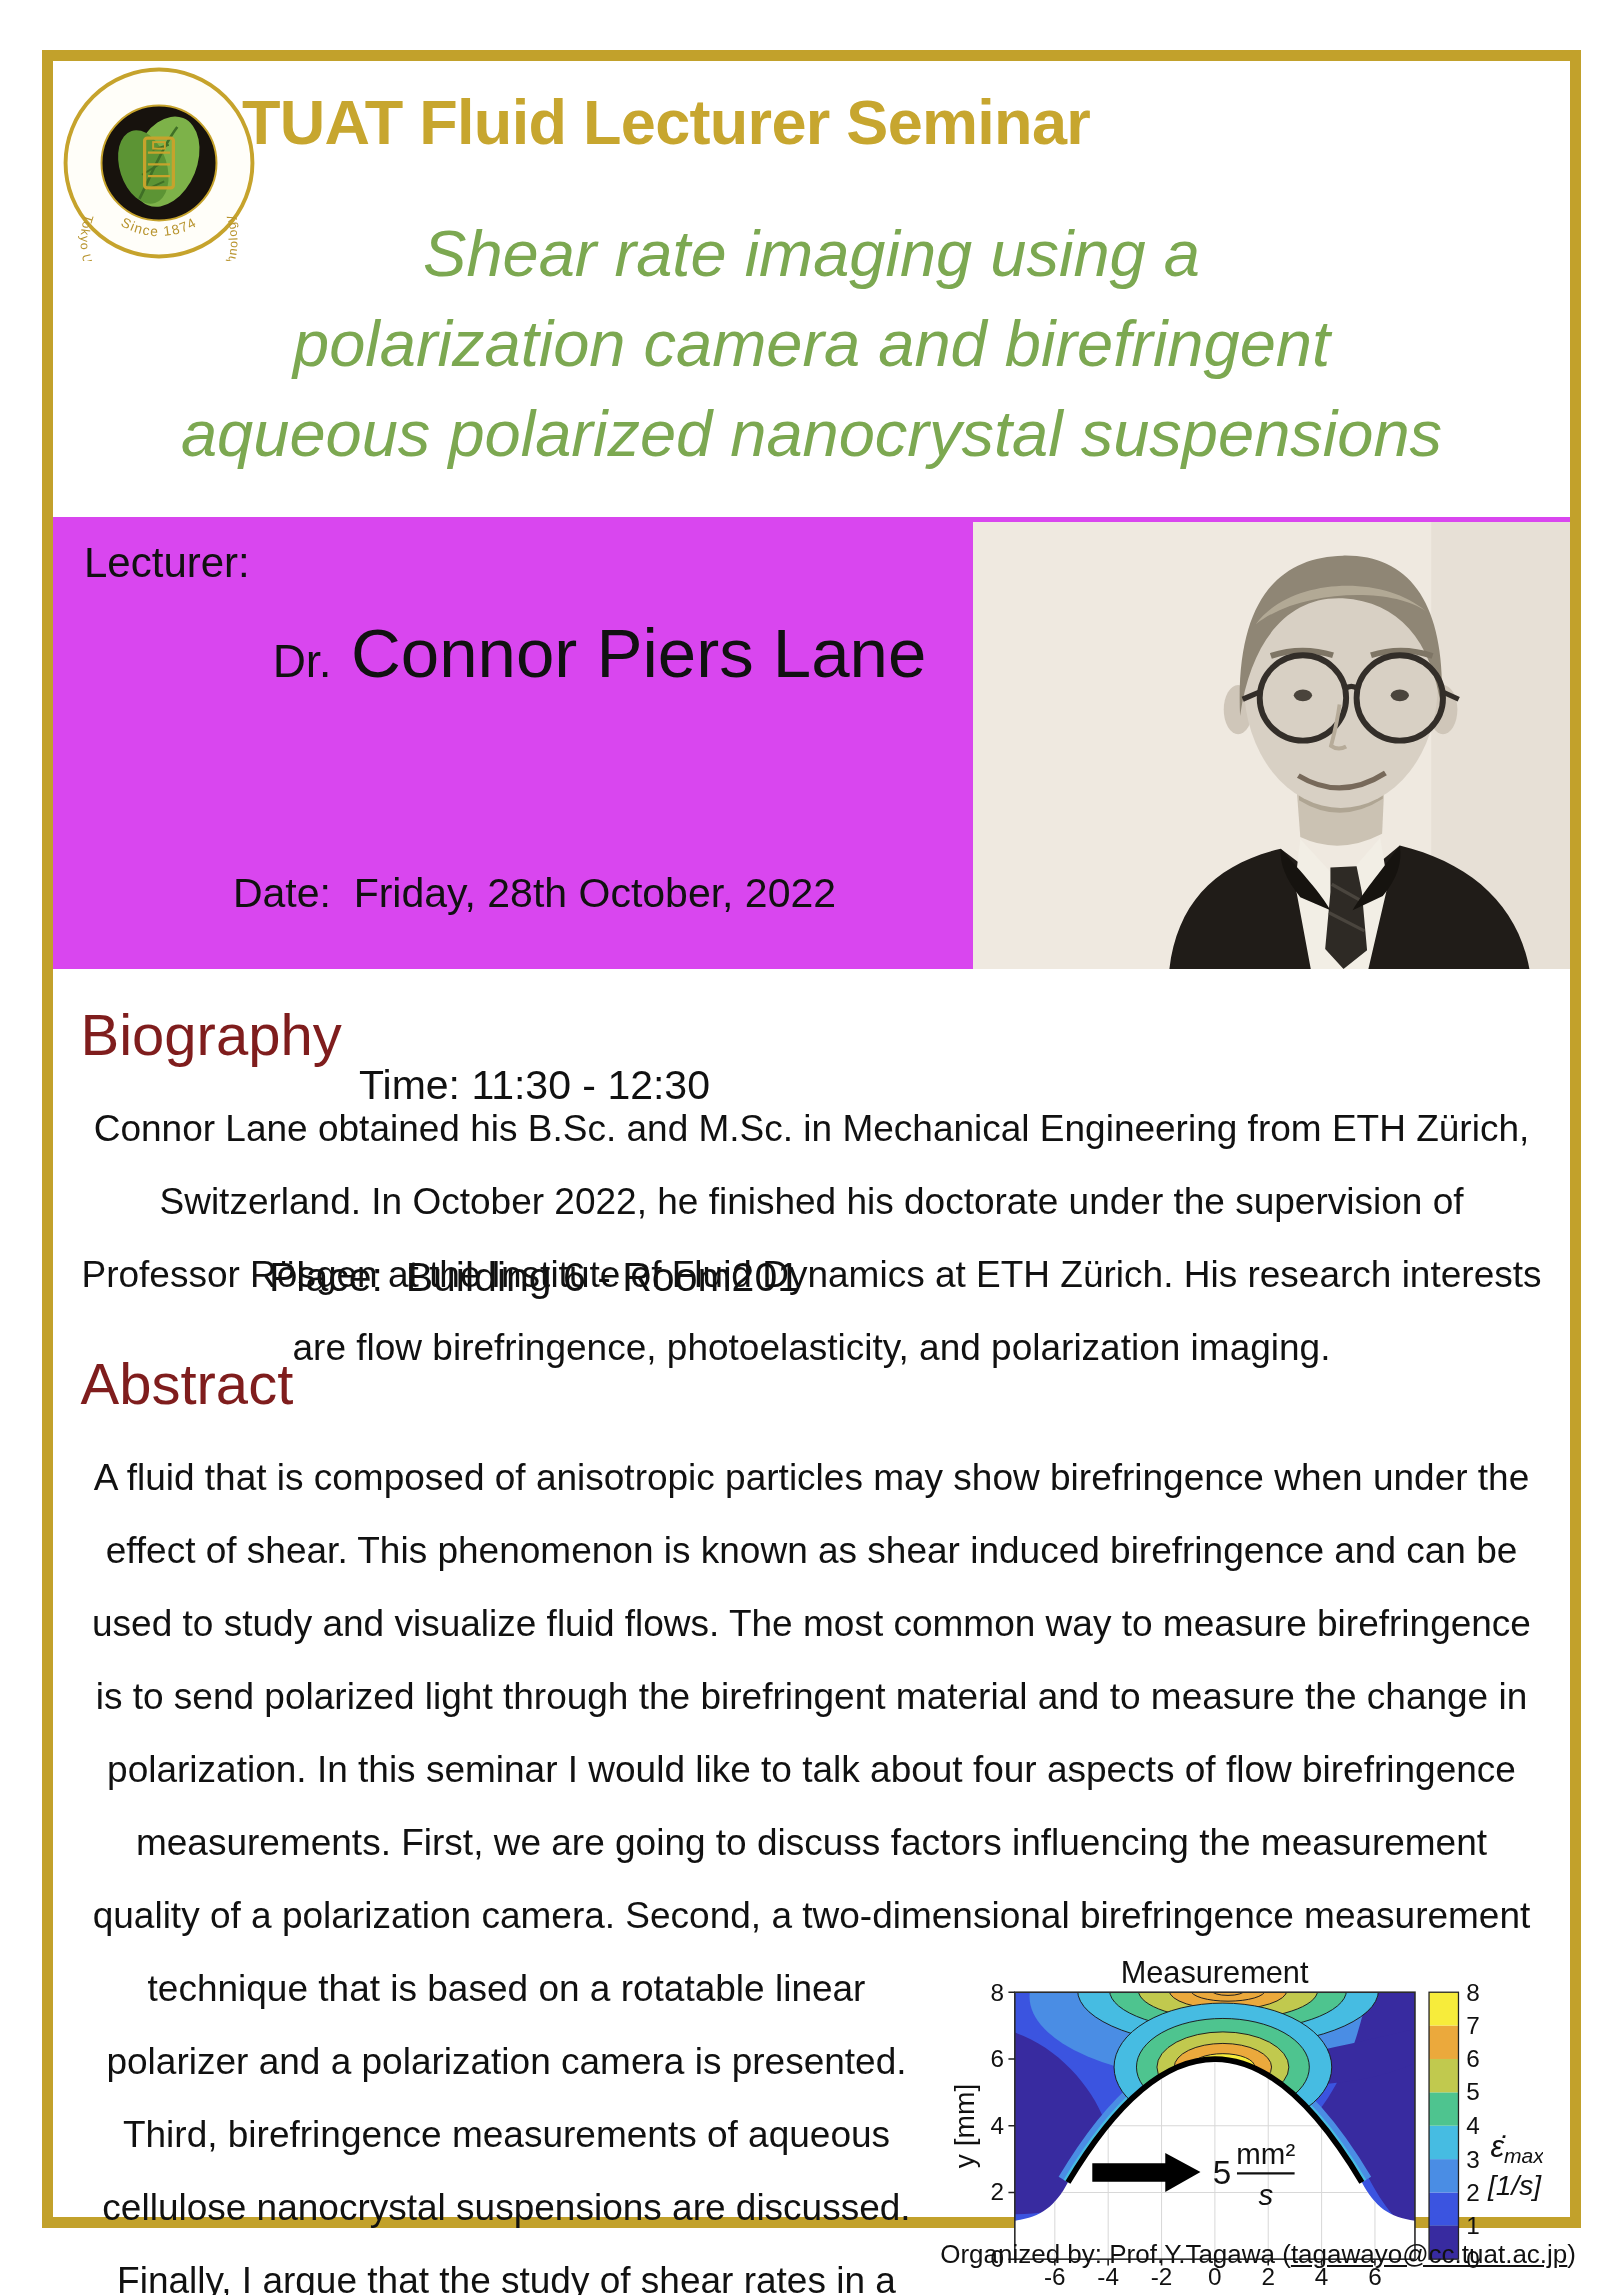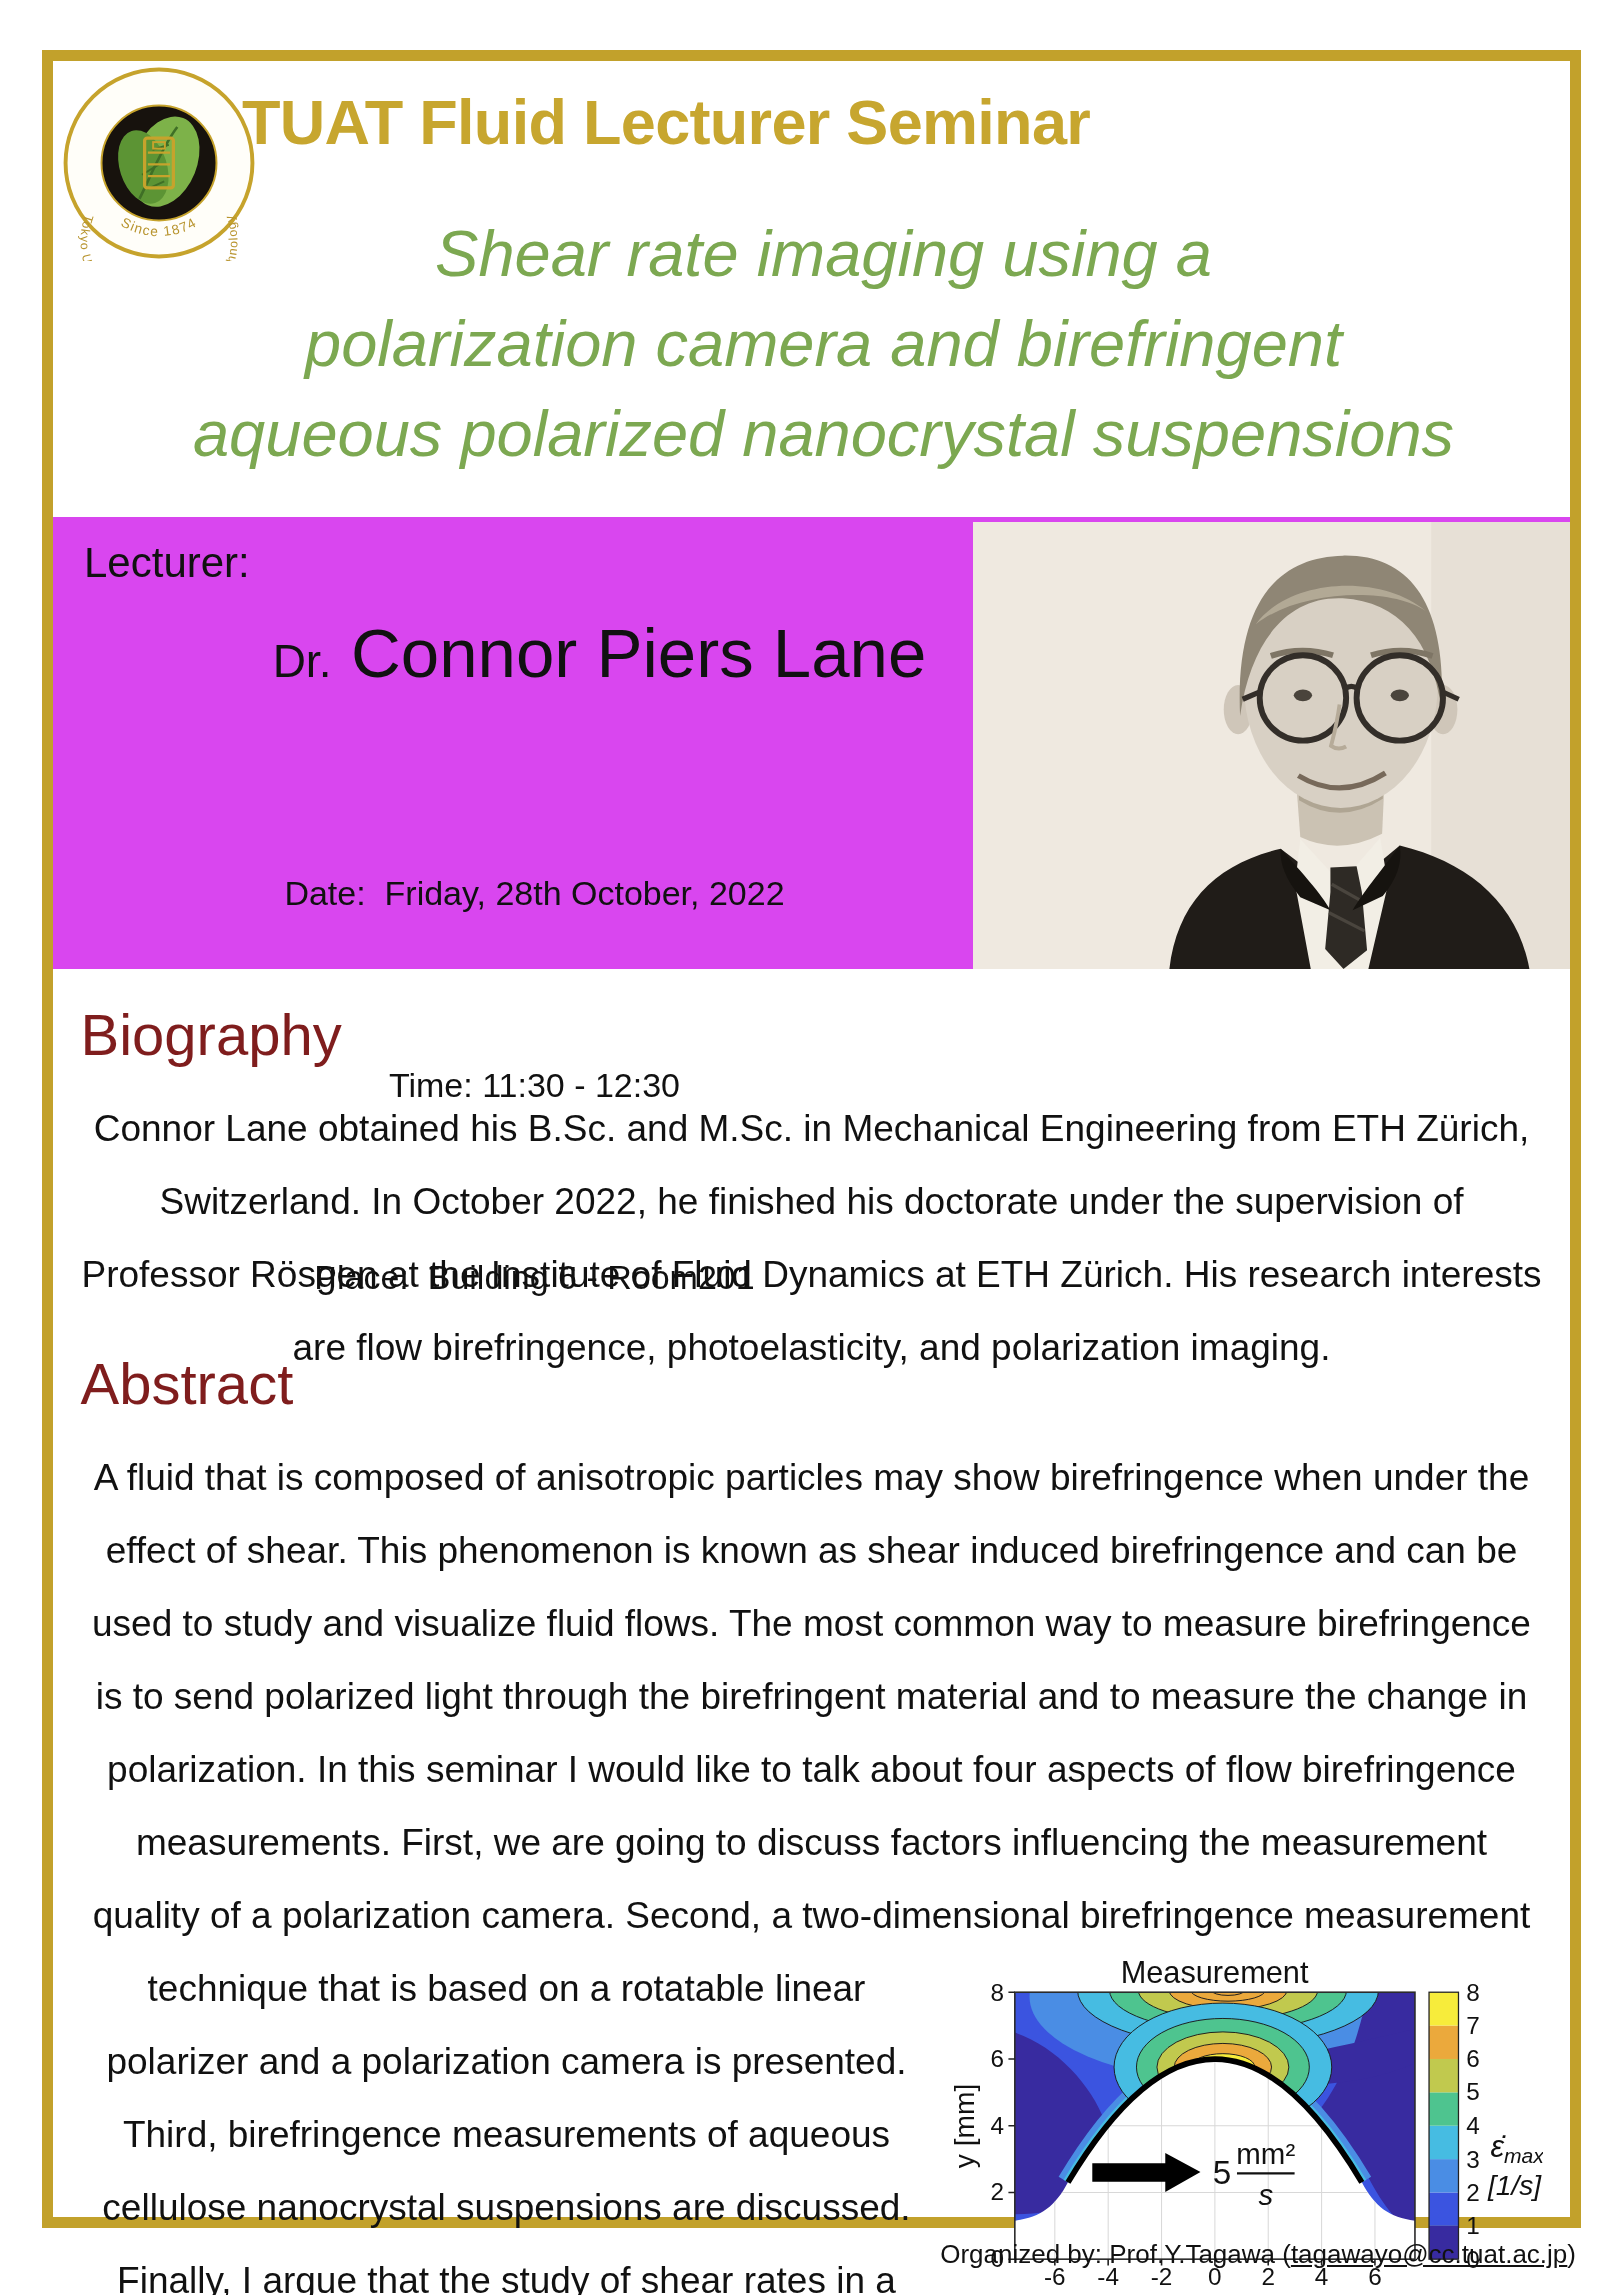--- a/index.html
+++ b/index.html
@@ -10,31 +10,31 @@
   .frame{
     position:absolute;left:42px;top:50px;width:1539px;height:2178px;
     border:11.8px solid #C2A12B;box-sizing:border-box;background:#ffffff;
   }
   .logo{position:absolute;left:7.9px;top:3.9px;width:196px;height:196px;}
   .header-title{
     position:absolute;left:189px;top:25px;font-size:63px;font-weight:bold;
     color:#C7A62F;letter-spacing:-0.7px;white-space:nowrap;
   }
   .main-title{
-    position:absolute;left:12px;top:148px;width:100%;text-align:center;
+    position:absolute;left:0;top:148px;width:100%;text-align:center;
     font-style:italic;font-size:65px;line-height:90px;color:#7CA851;
   }
   .band{position:absolute;left:0;top:456px;width:100%;height:452px;background:#d946ef;}
   .lect-label{position:absolute;left:31px;top:22px;font-size:42px;}
   .name-line{position:absolute;left:0;top:97px;width:1093px;text-align:center;}
   .dr{font-size:46px;}
   .name{font-size:69px;margin-left:19.6px;}
   .info{
     position:absolute;left:46px;top:216px;width:871px;text-align:center;
-    font-size:34px;line-height:64px;white-space:pre-wrap;
+    font-size:41px;line-height:64px;white-space:pre-wrap;
   }
   .photo{position:absolute;right:0;top:5.2px;width:597px;height:447px;}
   section{position:absolute;left:27.5px;right:27.5px;}
   .bio{top:940px;}
   .abstract{top:1257px;margin-top:32px;}
   h2{font-size:58px;color:#7f1d1d;font-weight:normal;margin:0 0 23.6px 0;}
   section p{font-size:37px;line-height:73px;margin:0;text-align:center;}
   .chart-float{float:right;width:589px;margin:5.2px 0 6.5px 21px;}
   .footer{position:absolute;right:47px;top:2239px;font-size:26px;white-space:nowrap;}
   .footer a{text-decoration:underline;color:#111111;cursor:pointer;}

